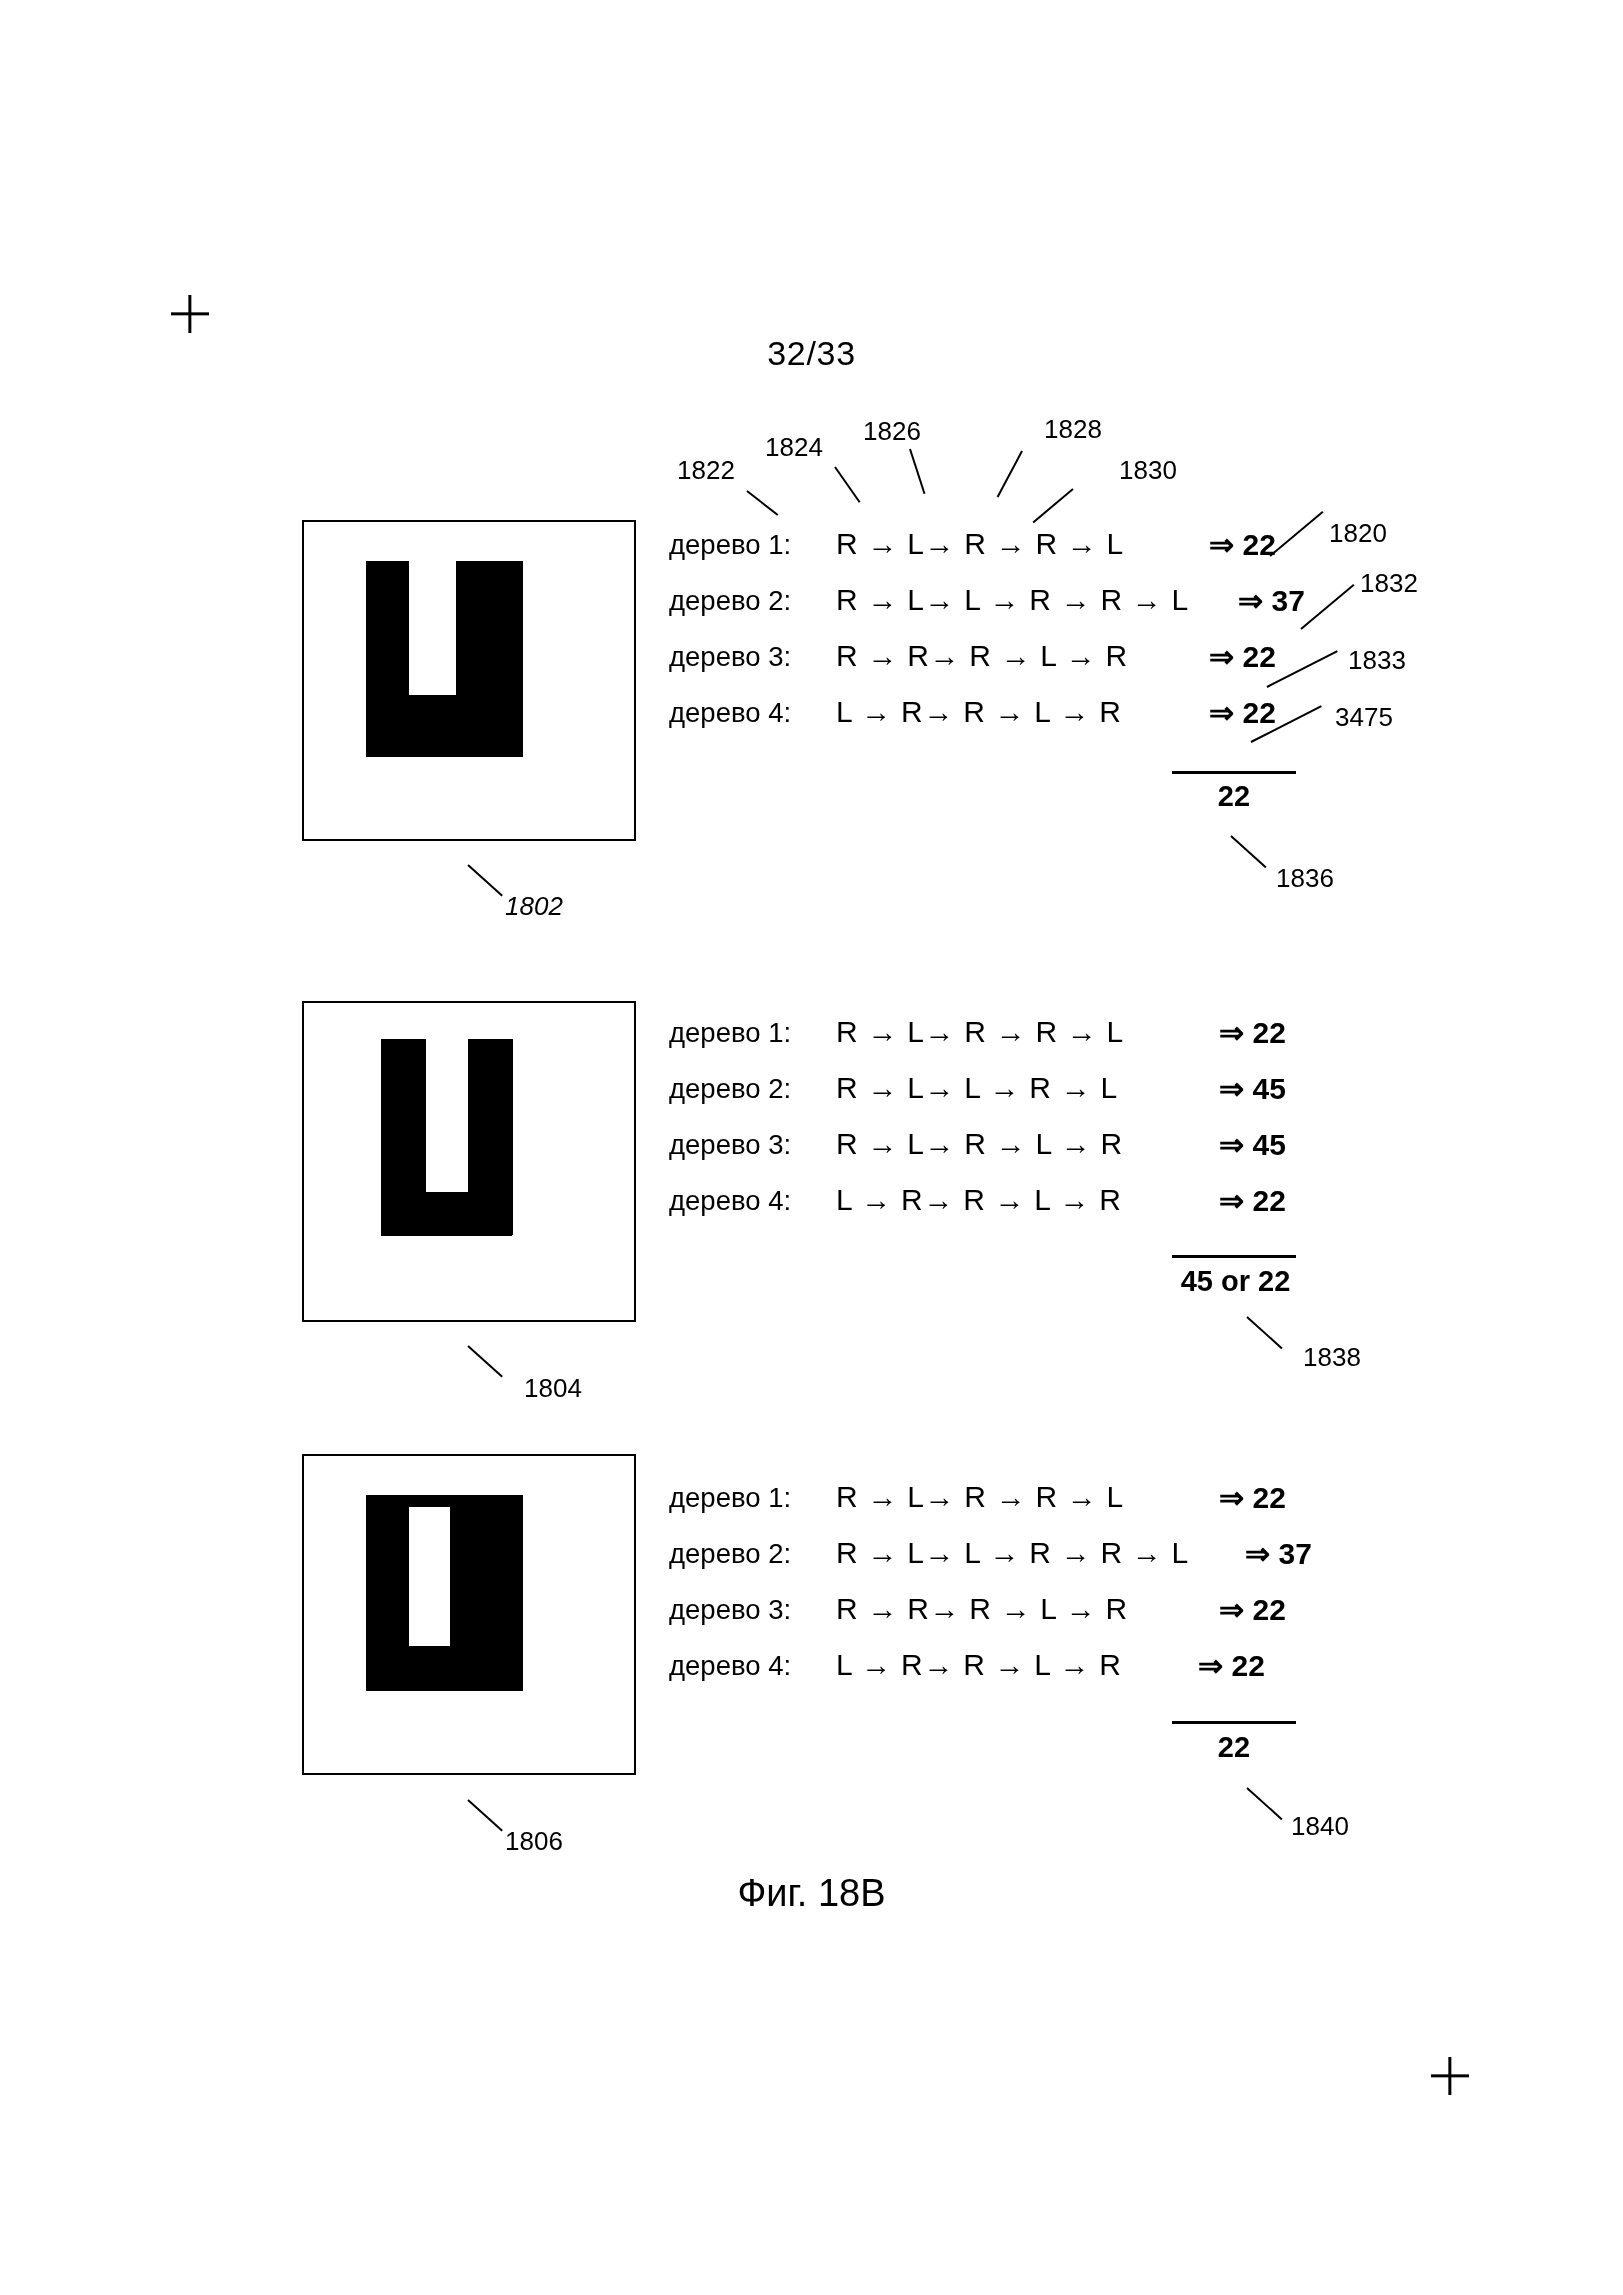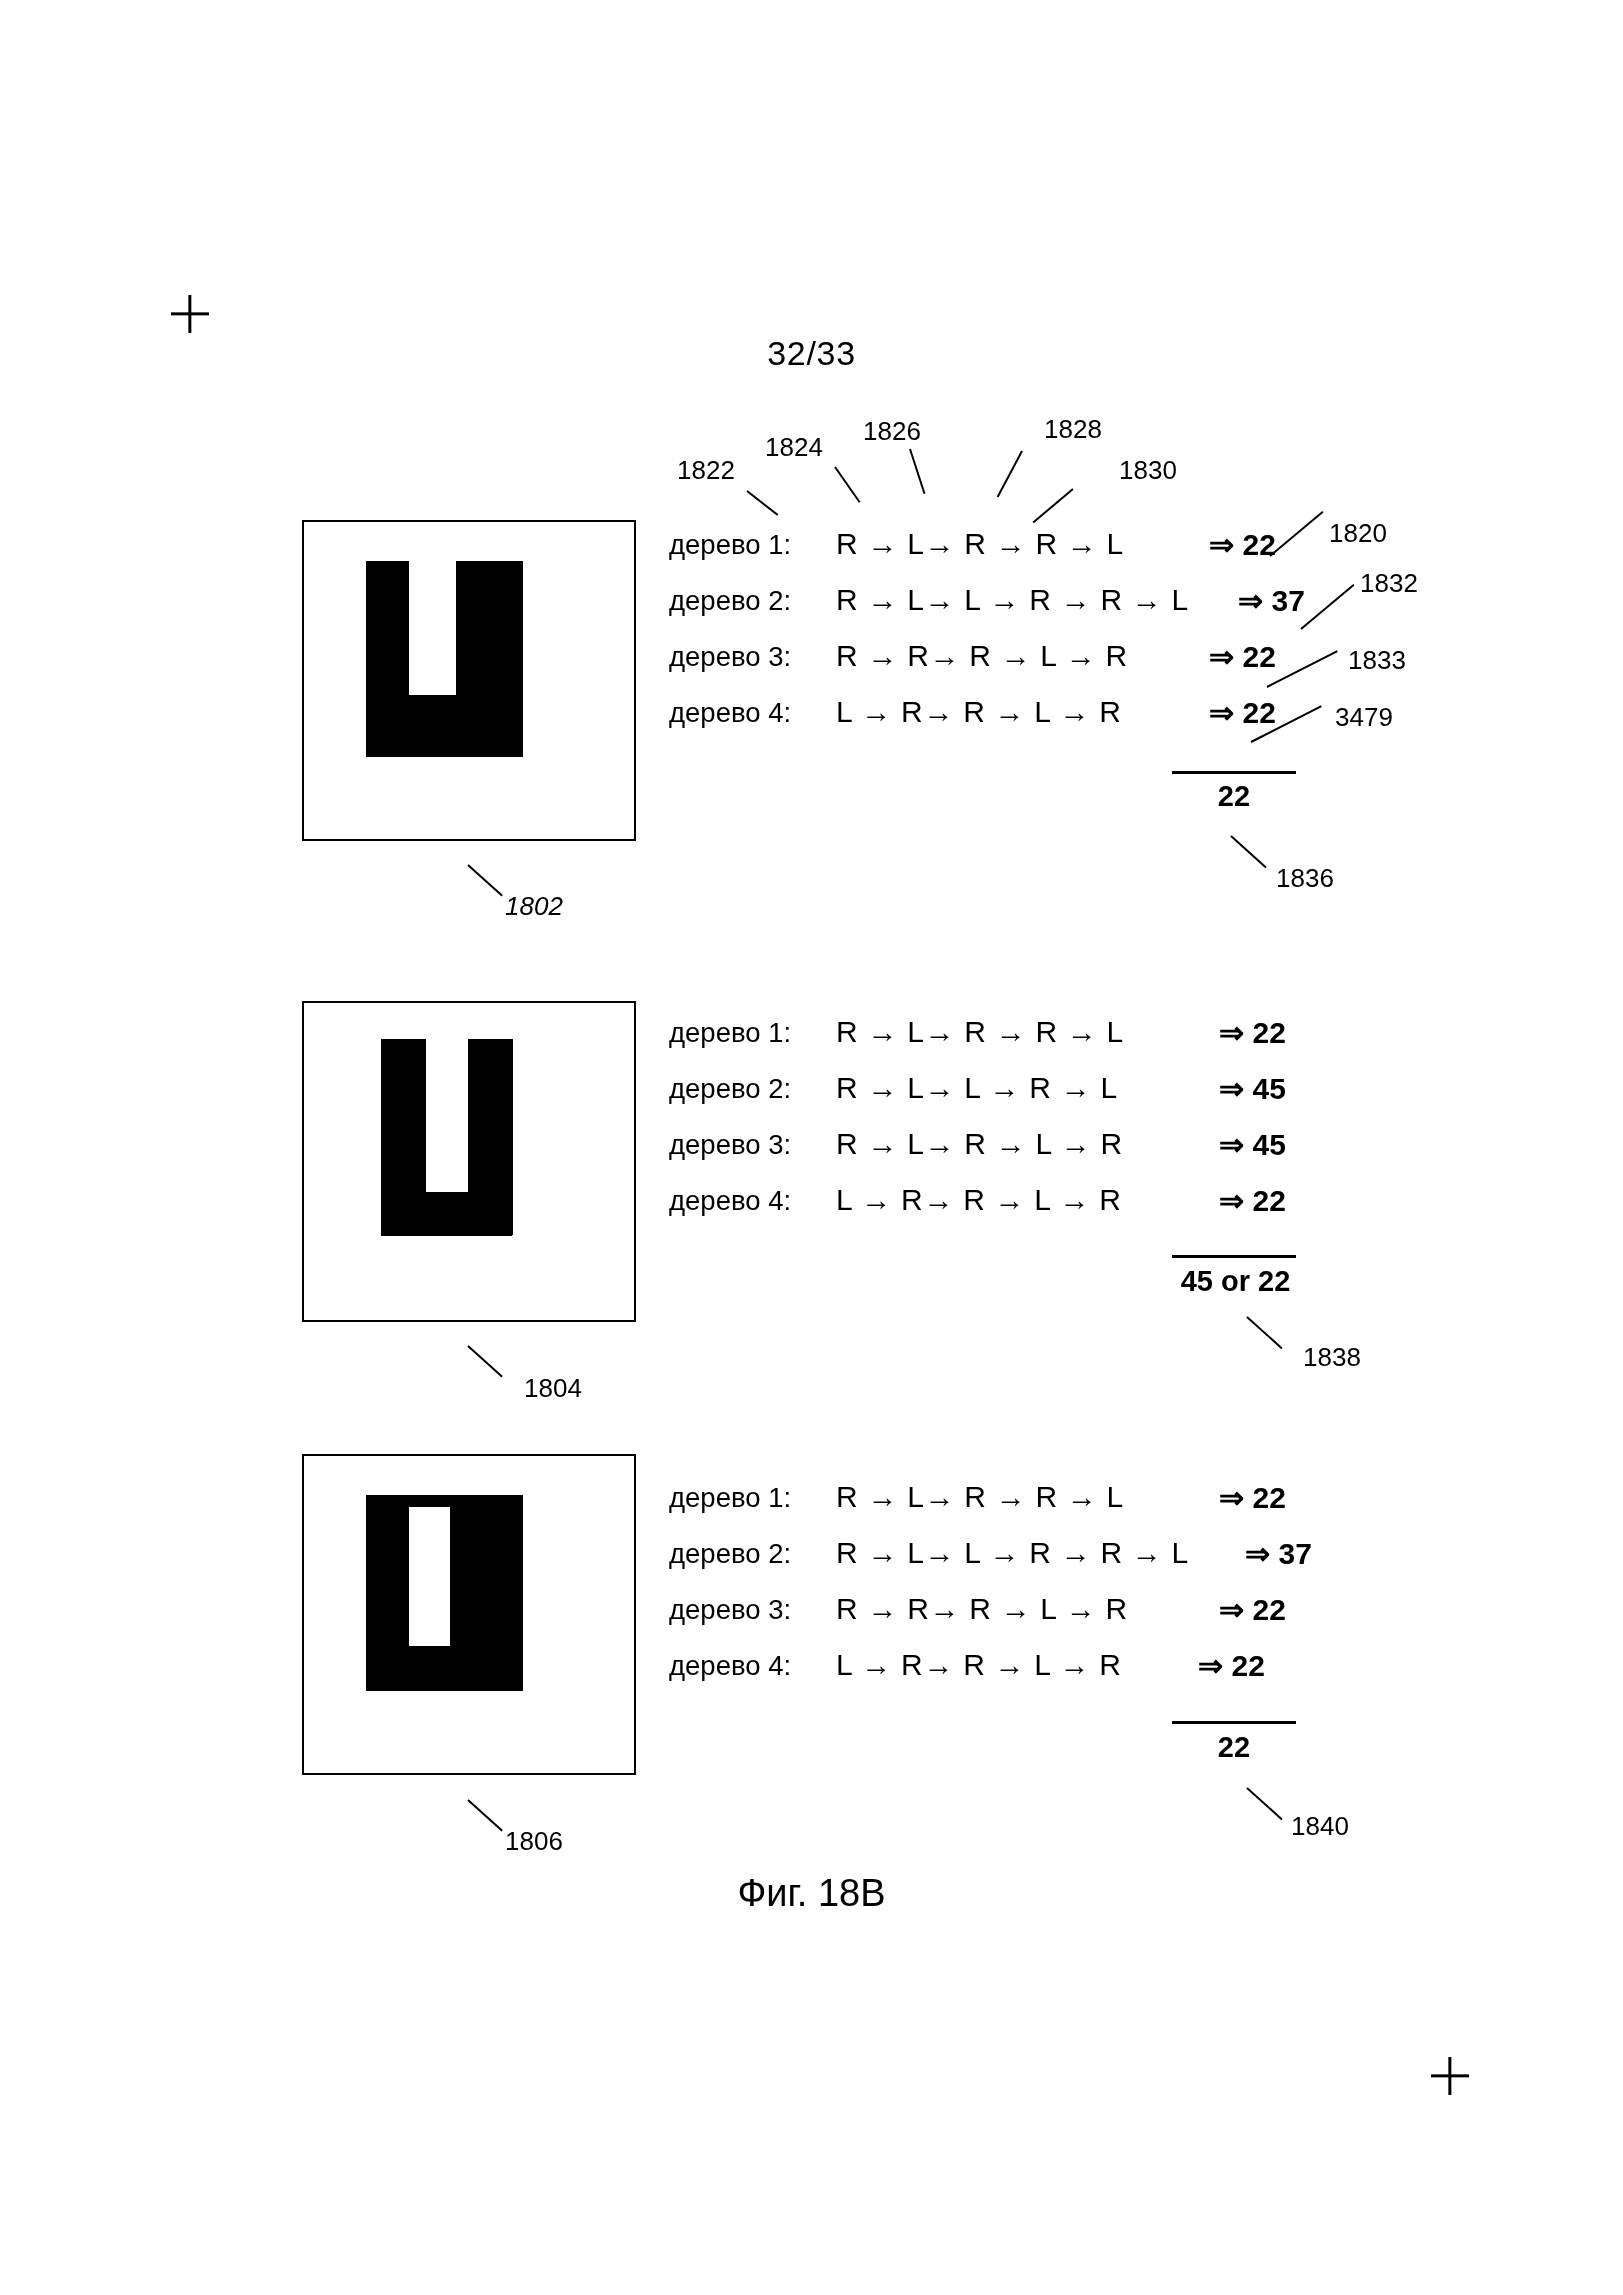--- a/index.html
+++ b/index.html
@@ -161,21 +161,21 @@
 
 <div class="ref-num" style="left:1329px; top:494px;margin-top:24px;">1820</div>
 <div class="lead" style="left:1270px; top:555px; width:69px; transform:rotate(-40deg);"></div>
 
 <div class="ref-num" style="left:1360px; top:568px;">1832</div>
 <div class="lead" style="left:1301px; top:628px; width:69px; transform:rotate(-40deg);"></div>
 
 <div class="ref-num" style="left:1348px; top:645px;">1833</div>
 <div class="lead" style="left:1267px; top:686px; width:79px; transform:rotate(-27deg);"></div>
 
-<div class="ref-num" style="left:1335px; top:702px;">3479</div>
+<div class="ref-num" style="left:1335px; top:702px;">3475</div>
 <div class="lead" style="left:1251px; top:741px; width:79px; transform:rotate(-27deg);"></div>
 
 <div class="ref-num" style="left:1276px; top:863px;">1836</div>
 <div class="lead" style="left:1231px; top:835px; width:47px; transform:rotate(42deg);"></div>
 
 <div class="rows" style="left:669px; top:520px;">
   <div class="row">
     <span class="lbl">дерево 1:</span>
     <span class="seq">R → L→ R → R → L</span>
     <span class="res" style="left:540px;">

